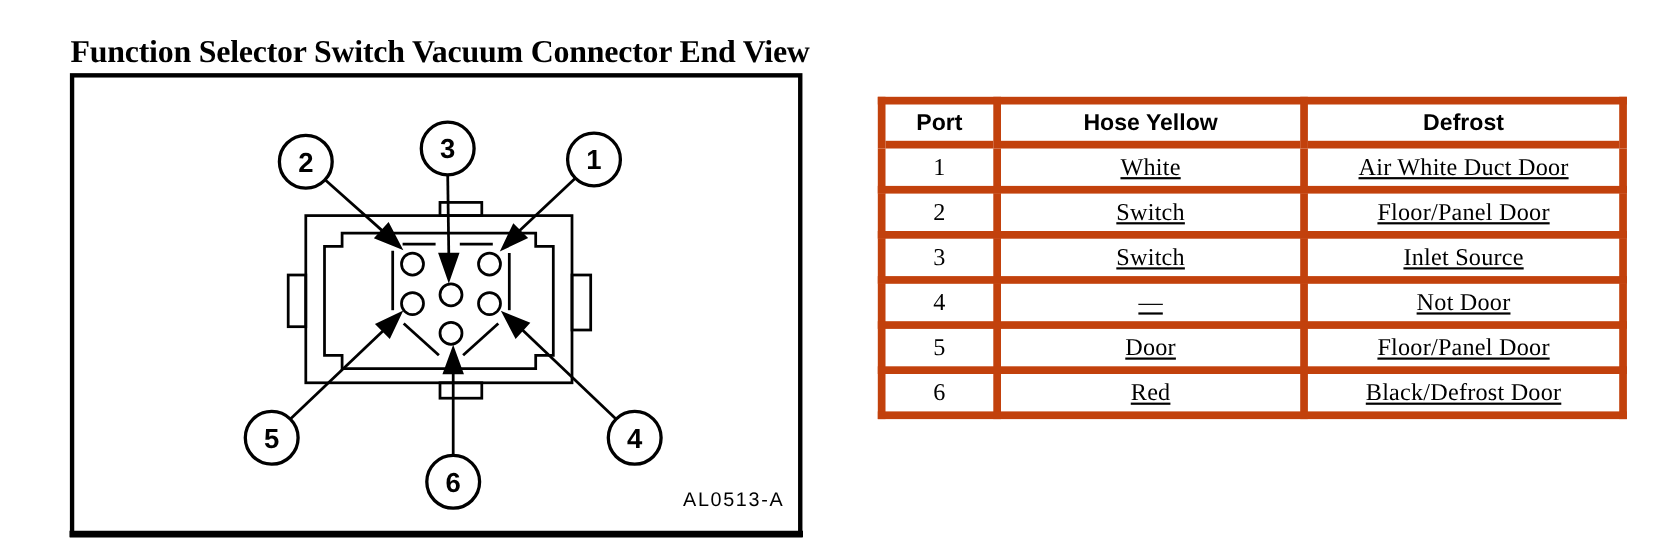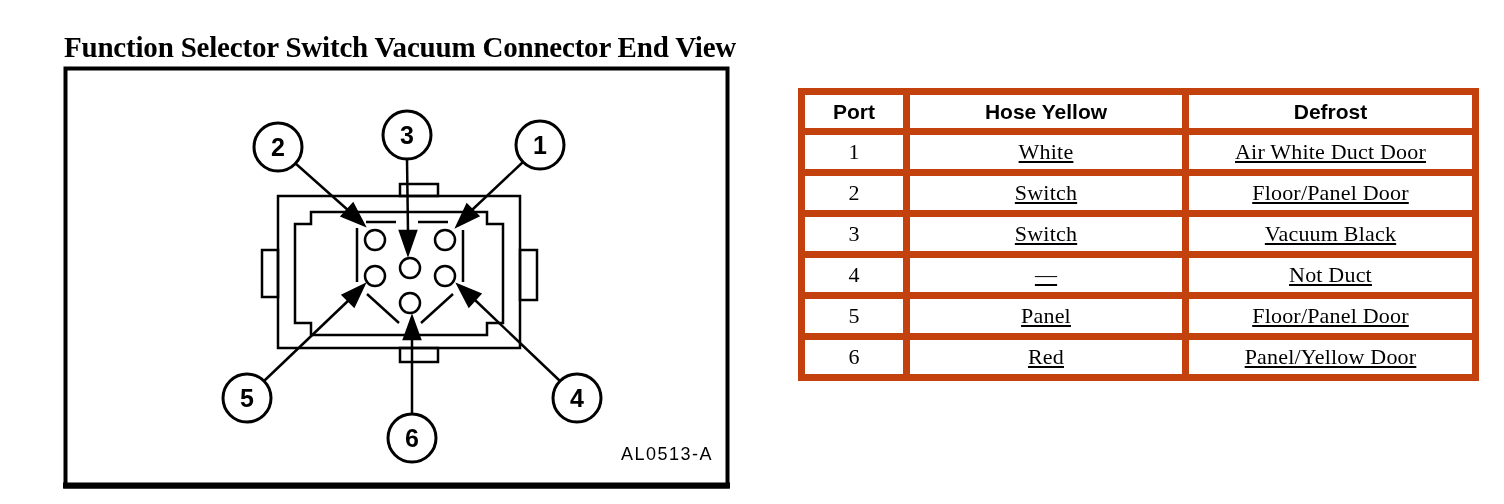--- a/index.html
+++ b/index.html
@@ -155,31 +155,31 @@
       <td class="c-text">Air White Duct Door</td>
     </tr>
     <tr>
       <td class="c-port">2</td>
       <td class="c-text">Switch</td>
       <td class="c-text">Floor/Panel Door</td>
     </tr>
     <tr>
       <td class="c-port">3</td>
       <td class="c-text">Switch</td>
-      <td class="c-text">Vacuum Black</td>
+      <td class="c-text">Inlet Source</td>
     </tr>
     <tr>
       <td class="c-port">4</td>
       <td class="c-text">—</td>
-      <td class="c-text">Not Duct</td>
+      <td class="c-text">Not Door</td>
     </tr>
     <tr>
       <td class="c-port">5</td>
-      <td class="c-text">Panel</td>
+      <td class="c-text">Door</td>
       <td class="c-text">Floor/Panel Door</td>
     </tr>
     <tr>
       <td class="c-port">6</td>
       <td class="c-text">Red</td>
-      <td class="c-text">Panel/Yellow Door</td>
+      <td class="c-text">Black/Defrost Door</td>
     </tr>
   </tbody>
 </table>
 
 </body></html>

